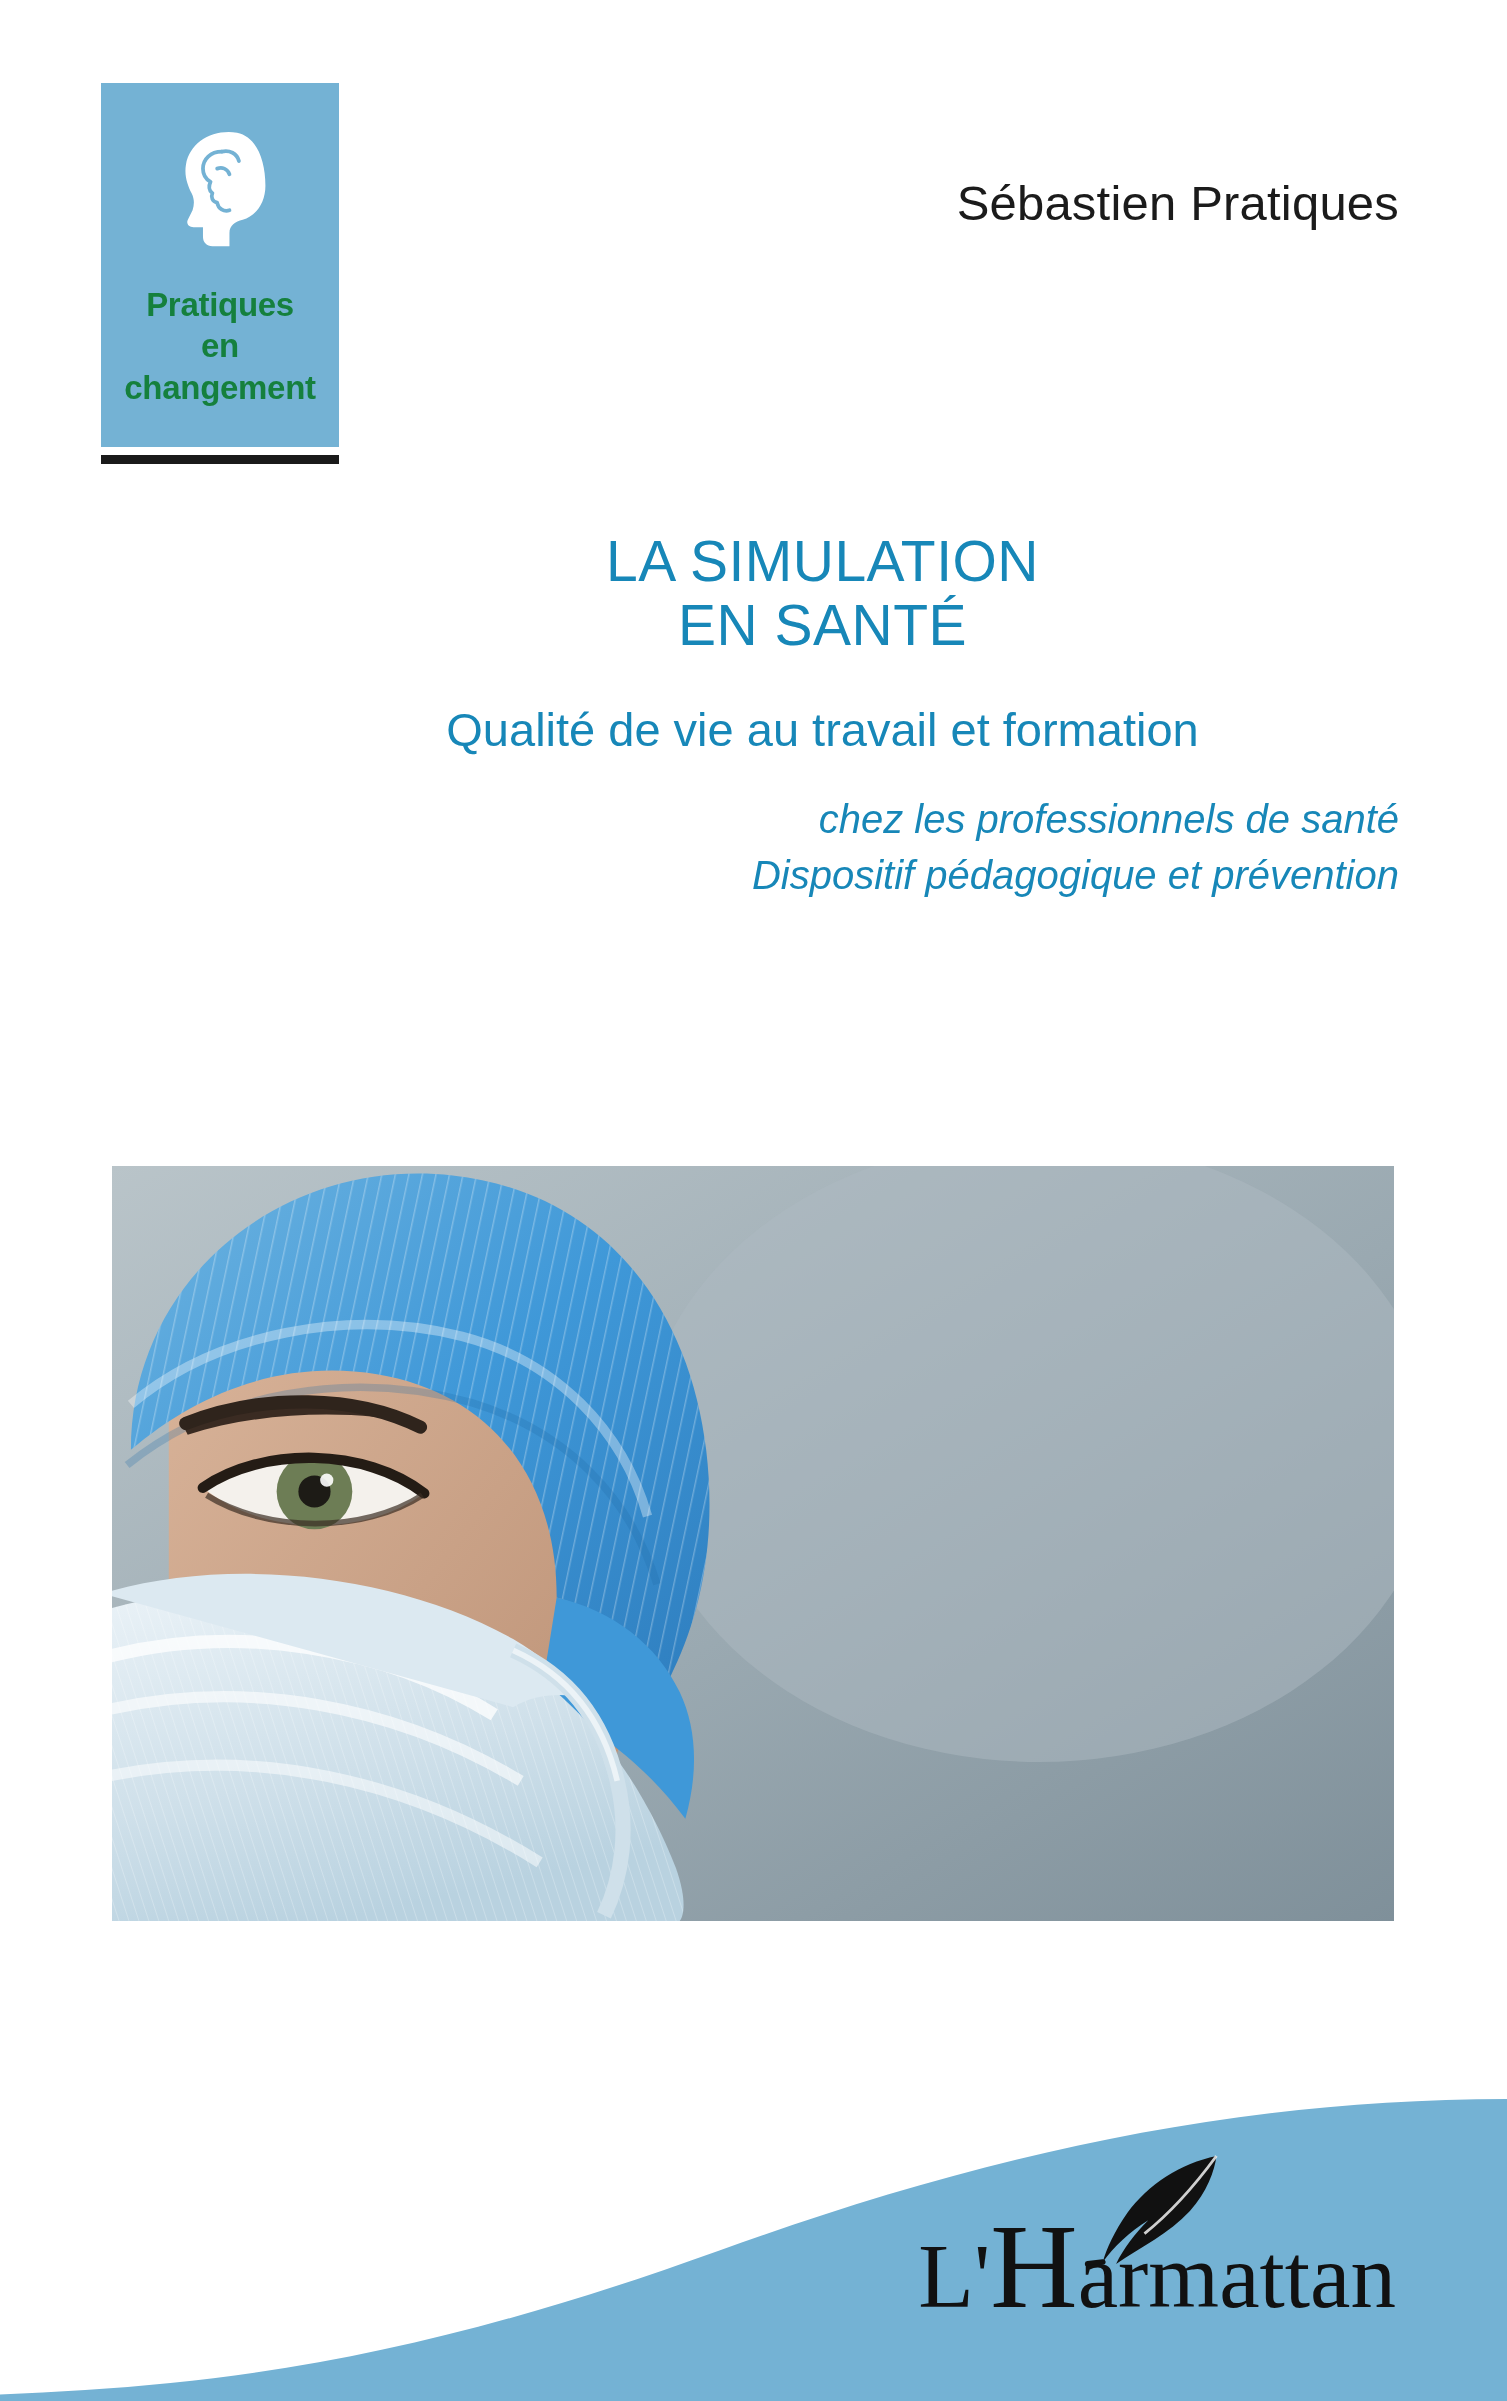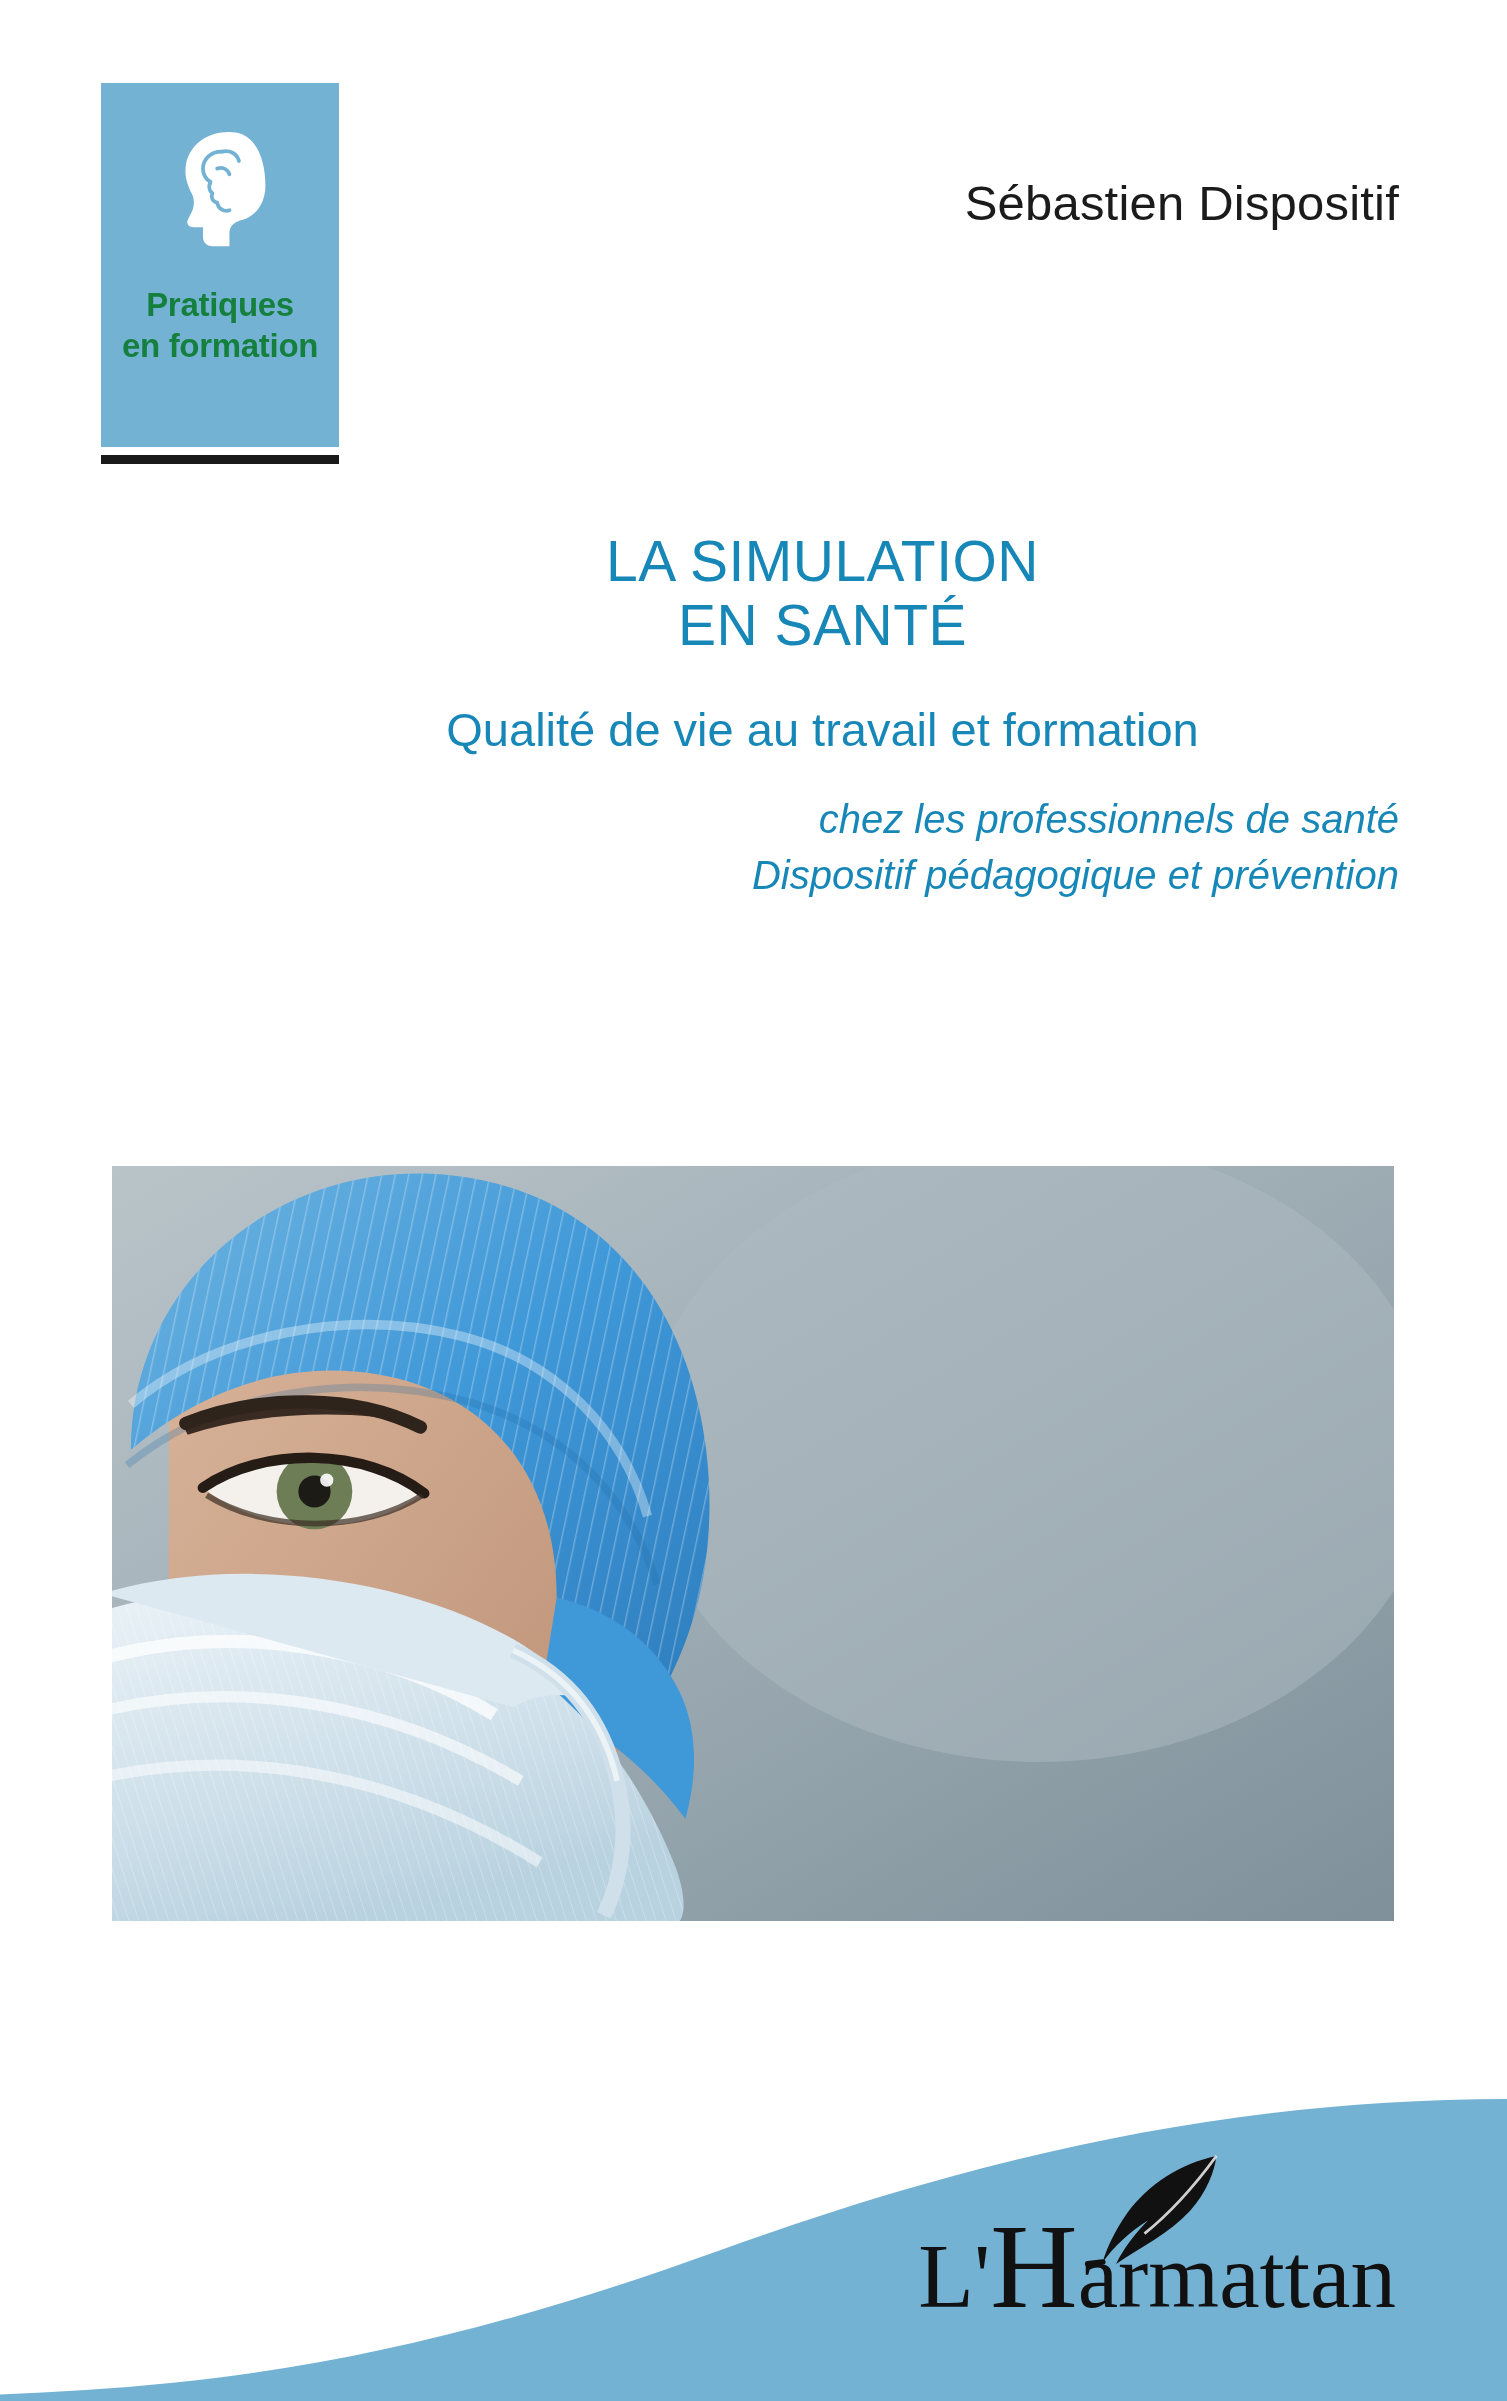--- a/index.html
+++ b/index.html
@@ -164,26 +164,26 @@
     <span class="brain-icon">
       <svg viewBox="0 0 120 130" width="114" height="123" xmlns="http://www.w3.org/2000/svg">
         <path d="M78 6 C52 2 28 16 24 40 C22 52 26 62 30 70 C33 76 33 82 31 88 L26 98 C24 102 27 106 32 106 L42 106 L42 116 C42 122 46 126 52 126 L70 126 L70 112 C70 104 76 100 84 98 C98 94 108 80 108 62 C108 34 98 10 78 6 Z" fill="#ffffff"></path>
         <path d="M62 26 C50 26 42 34 42 44 C42 50 45 55 50 58 C48 62 48 67 52 70 C50 74 52 79 57 80 C58 86 64 90 70 88" fill="none" stroke="#74b2d4" stroke-width="4" stroke-linecap="round" stroke-linejoin="round"></path>
         <path d="M62 26 C70 24 78 28 80 36" fill="none" stroke="#74b2d4" stroke-width="4" stroke-linecap="round"></path>
         <path d="M57 44 C62 42 68 44 70 50" fill="none" stroke="#74b2d4" stroke-width="4" stroke-linecap="round"></path>
       </svg>
     </span>
     <div class="collection-label">
       <div>Pratiques</div>
-      <div>en formation</div>
+      <div>en changement</div>
     </div>
     <div class="collection-rule"></div>
   </div>
 
-  <div class="author">Sébastien Dispositif</div>
+  <div class="author">Sébastien Pratiques</div>
 
   <div class="title-block">
     <div class="main-title">
       <div>LA SIMULATION</div>
       <div>EN SANTÉ</div>
     </div>
     <div class="subtitle">Qualité de vie au travail et formation</div>
     <div class="sub-subtitle">
       <div>chez les professionnels de santé</div>
       <div>Dispositif pédagogique et prévention</div>

